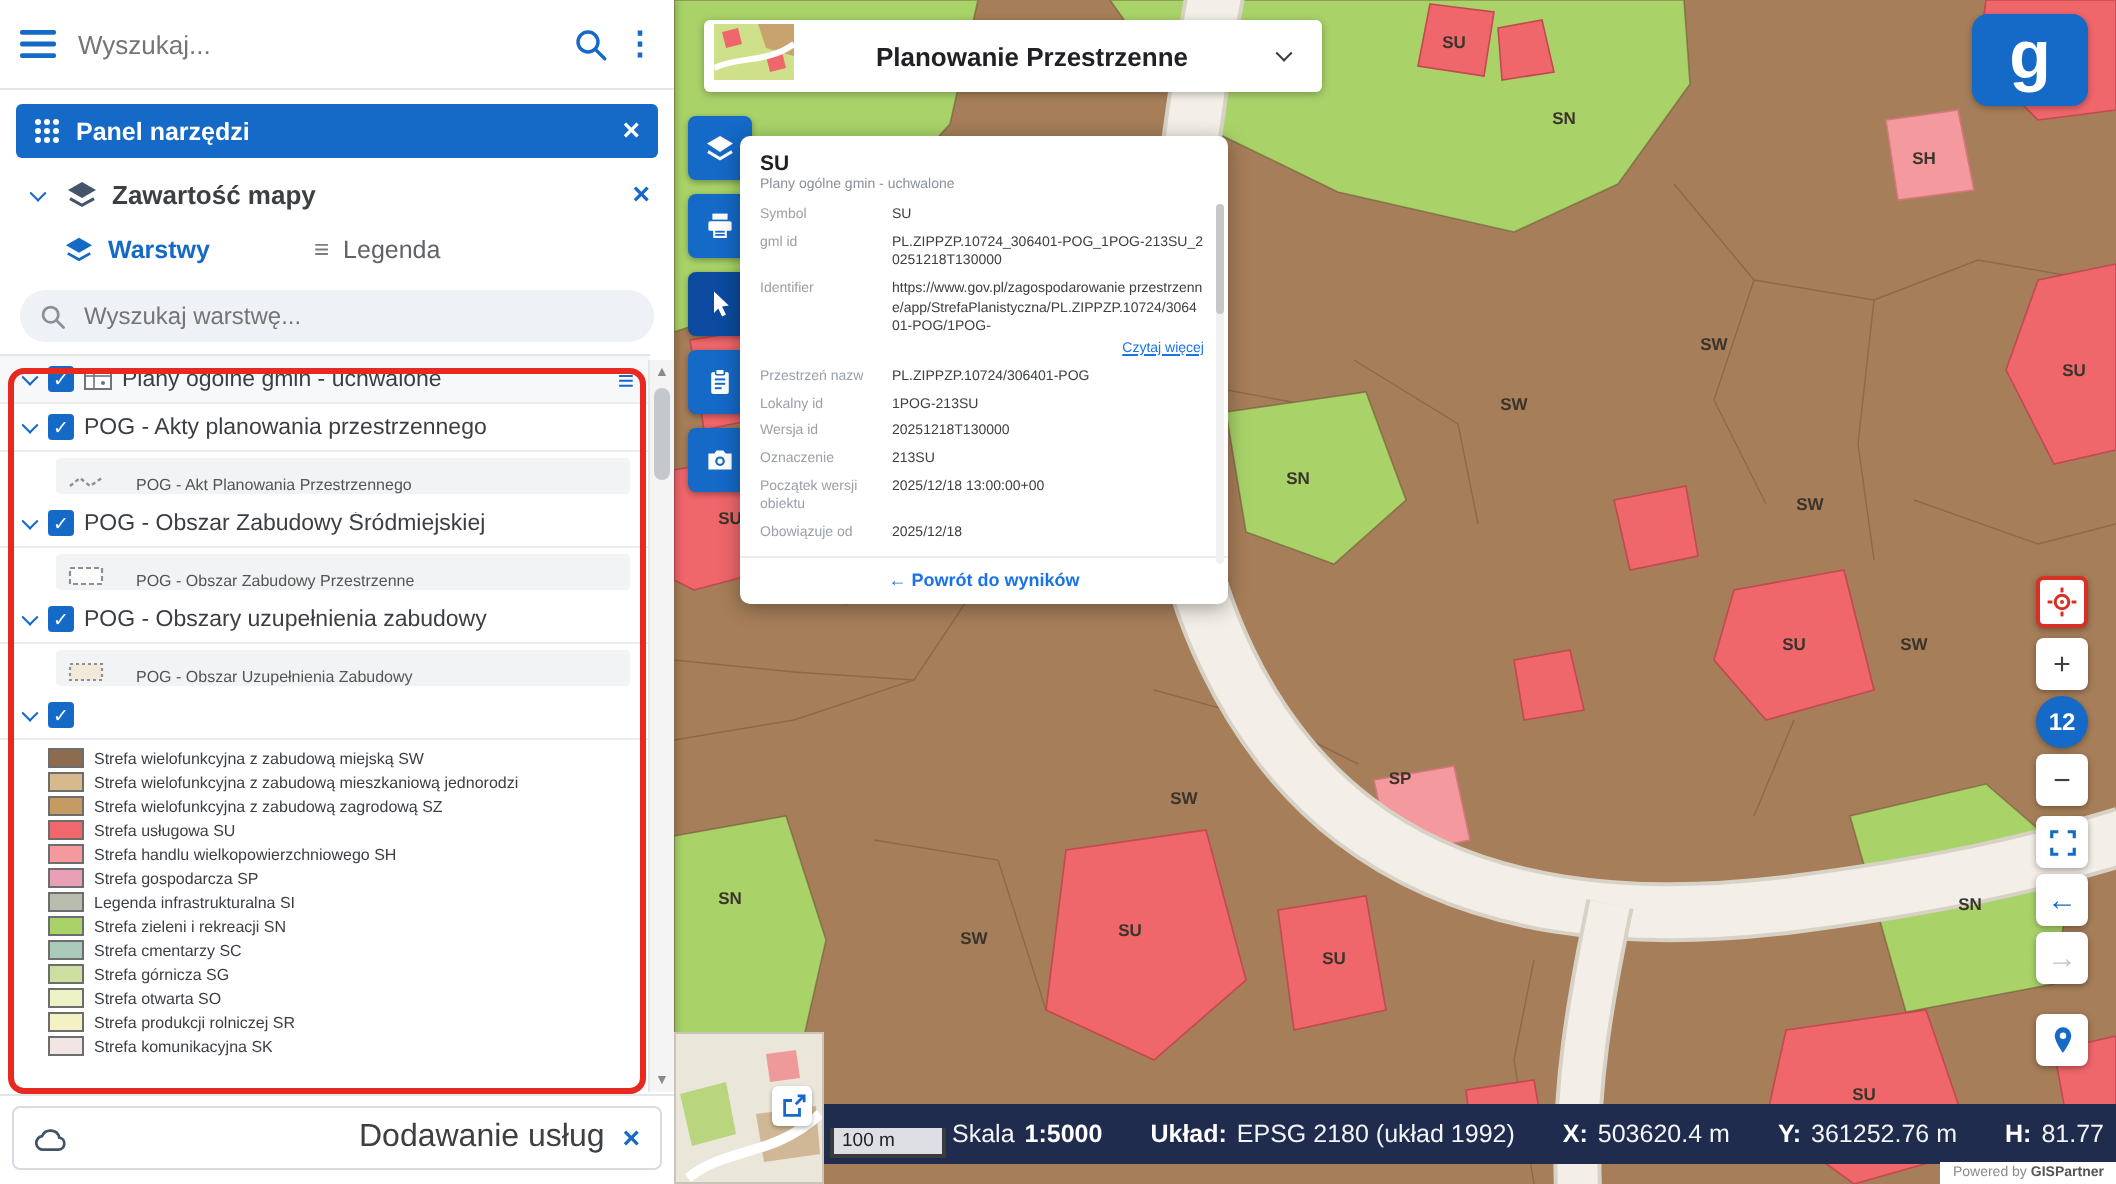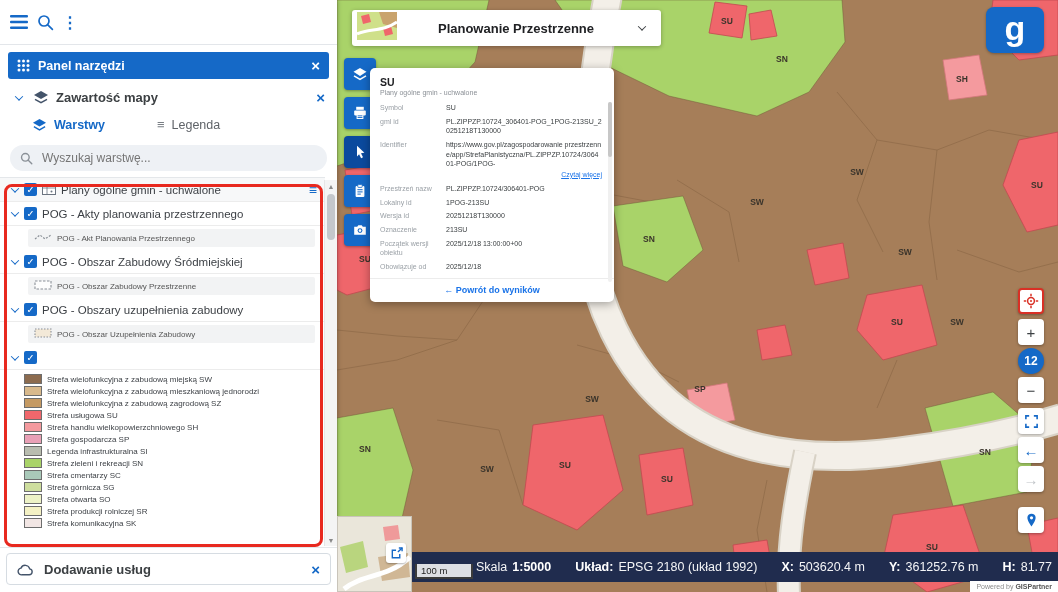--- a/index.html
+++ b/index.html
@@ -42,34 +42,34 @@
   .tree{flex:1;position:relative;overflow:hidden;border-bottom:1px solid #e4e7ea;padding-right:12px;}
   .tree-row{display:flex;align-items:center;height:23px;padding:0 4px 0 8px;
     border-bottom:1px solid #ececec;font-size:11.5px;color:#3b3f44;}
   .tree-row.root{background:#f7f8f9;border-top:1px solid #e4e7ea;}
   .tree-row.group .row-label{font-weight:400;}
   .row-label{flex:1;white-space:nowrap;overflow:hidden;text-overflow:ellipsis;}
   .cbx{width:13px;height:13px;background:#1569c7;border-radius:2px;color:#fff;font-size:9.5px;
     display:flex;align-items:center;justify-content:center;margin:0 5px 0 2px;flex:none;cursor:pointer;}
   .menu-glyph{color:#1569c7;font-size:14px;font-weight:700;padding:0 4px;}
   .legend-strip{margin:3px 10px 3px 28px;background:#f2f3f4;height:18px;border-radius:2px;
-    display:flex;align-items:center;font-size:8px;color:#555;padding:0 6px;gap:5px;}
+    display:flex;align-items:flex-end;font-size:8px;color:#555;padding:0 6px;gap:16px;}
   .zone-row{display:flex;align-items:center;height:12px;margin-left:24px;font-size:8px;color:#3b3f44;}
   .zone-swatch{width:16px;height:8px;border:1px solid #6d6d6d;margin-right:5px;flex:none;}
   .zone-label{white-space:nowrap;overflow:hidden;text-overflow:ellipsis;}
 
   #tree-scrollbar{position:absolute;right:0;top:180px;bottom:46px;width:12px;background:#f4f4f4;
     border-left:1px solid #e6e6e6;display:flex;flex-direction:column;align-items:center;z-index:6;}
   .sb-arrow{font-size:7px;color:#8a8a8a;height:12px;display:flex;align-items:center;cursor:pointer;}
   .sb-thumb{width:8px;height:46px;background:#c4c7cb;border-radius:4px;margin-top:2px;cursor:pointer;}
   .sb-spacer{flex:1;}
 
   .services-bar{flex:none;margin:5px 6px 7px;border:1px solid #d6dce2;border-radius:4px;height:30px;
     display:flex;align-items:center;padding:0 10px;gap:9px;background:#fff;}
-  .services-bar .sv-title{font-weight:700;font-size:13px;color:#3c4043;flex:1;}
+  .services-bar .sv-title{font-weight:400;font-size:16px;color:#3c4043;flex:1;text-align:right;}
 
   #annotation{position:absolute;left:4px;top:184px;width:313px;height:357px;border:3px solid #e8291f;
     border-radius:8px;z-index:30;pointer-events:none;}
 
   
   #map-toolbar{position:absolute;left:344px;top:58px;width:32px;display:flex;flex-direction:column;
     gap:7px;z-index:6;}
   .mtb{width:32px;height:32px;background:#1569c7;border-radius:4px;display:flex;align-items:center;
     justify-content:center;box-shadow:0 1px 3px rgba(0,0,0,.35);cursor:pointer;}
   .mtb.active{background:#0b4a9e;}
@@ -222,20 +222,21 @@
     <div class="search-top">
       <span class="icon-btn">
         <svg width="18" height="14" viewBox="0 0 18 14">
             <g fill="#1569c7">
               <rect x="0" y="0" width="18" height="2.4" rx="1"></rect>
               <rect x="0" y="5.8" width="18" height="2.4" rx="1"></rect>
               <rect x="0" y="11.6" width="18" height="2.4" rx="1"></rect>
             </g>
           </svg>
       </span>
+      <input type="text" placeholder="Wyszukaj..." style="">
       <span class="icon-btn">
         <svg width="17" height="17" viewBox="0 0 17 17">
             <circle cx="7" cy="7" r="5" fill="none" stroke="#1569c7" stroke-width="1.7"></circle>
             <line x1="10.8" y1="10.8" x2="15.4" y2="15.4" stroke="#1569c7" stroke-width="1.7" stroke-linecap="round"></line>
           </svg>
       </span>
       <span class="icon-btn kebab">⋮</span>
     </div>
 
     <div class="blue-header">

